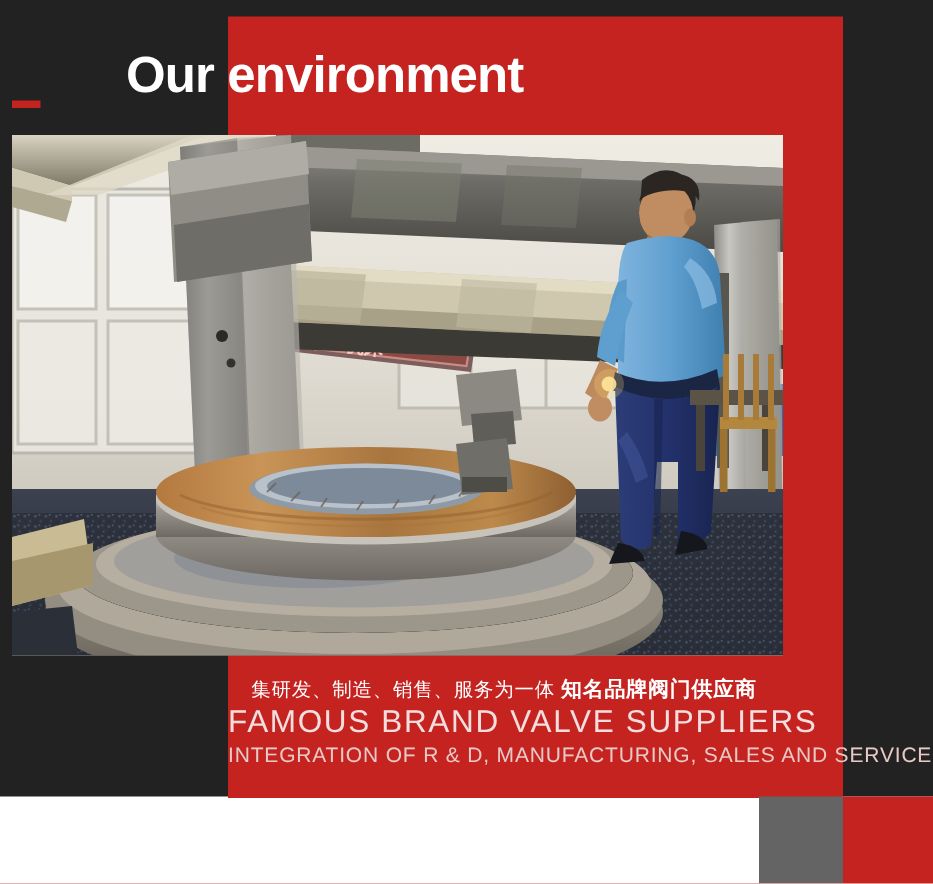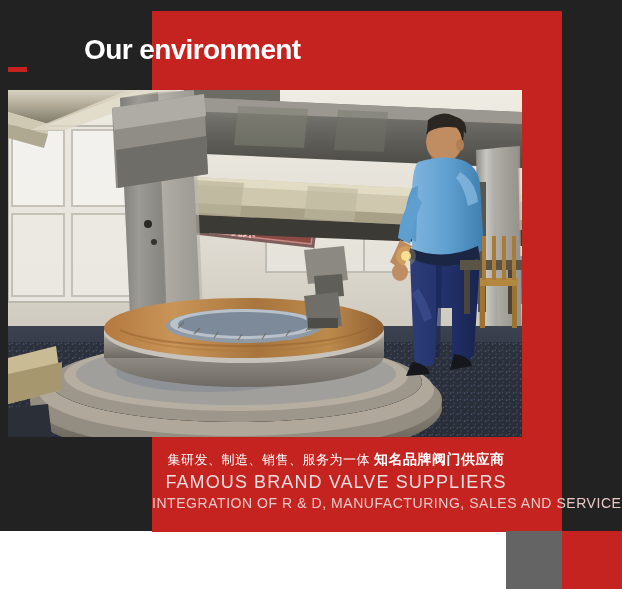--- a/index.html
+++ b/index.html
@@ -16,21 +16,21 @@
 
   
   .red-block{position:absolute;left:152px;top:11px;width:410px;height:521px;background:#c42320;}
 
   
   .red-dash{position:absolute;left:8px;top:67px;width:19px;height:5px;background:#c42320;}
 
   
   .page-title{
     position:absolute;left:84px;top:28px;
-    font-size:28px;line-height:44px;font-weight:bold;
+    font-size:34px;line-height:44px;font-weight:bold;
     color:#ffffff;letter-spacing:-0.6px;
     white-space:nowrap;
     font-family:"Liberation Sans", sans-serif;
   }
 
   
   .photo{
     position:absolute;left:8px;top:90px;width:514px;height:347px;
     overflow:hidden;background:#b9b4ac;
   }
@@ -41,21 +41,21 @@
     position:absolute;left:152px;top:448px;width:368px;height:72px;
     text-align:center;color:#ffffff;
   }
   .cap-row1{
     height:22px;line-height:22px;white-space:nowrap;
     font-size:13px;
   }
   .cap-cn-thin{font-weight:normal;letter-spacing:0.5px;}
   .cap-cn-bold{font-weight:bold;font-size:14px;letter-spacing:0.5px;margin-left:4px;}
   .cap-en-big{
-    font-size:18px;line-height:24px;font-weight:normal;
+    font-size:21px;line-height:24px;font-weight:normal;
     letter-spacing:1.1px;color:#f2dede;white-space:nowrap;
   }
   .cap-en-small{
     font-size:14px;line-height:18px;letter-spacing:0.55px;
     color:#e8c9c6;white-space:nowrap;
   }
 
   
   .blk-gray{position:absolute;left:506px;top:531px;width:56px;height:58px;background:#646464;}
   .blk-red{position:absolute;left:562px;top:531px;width:60px;height:58px;background:#c42320;}

